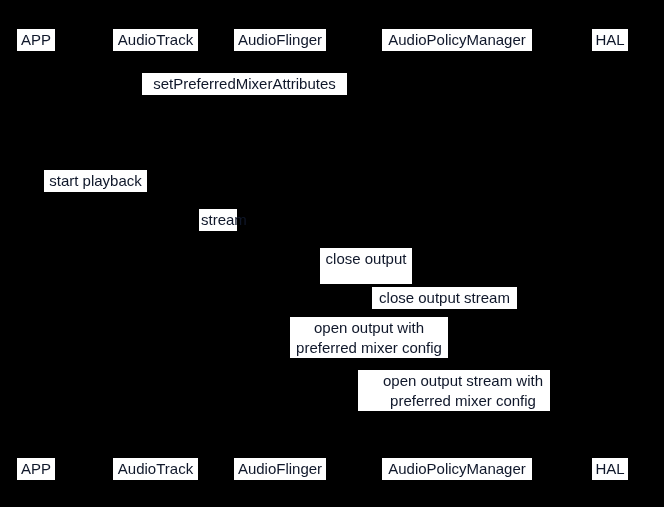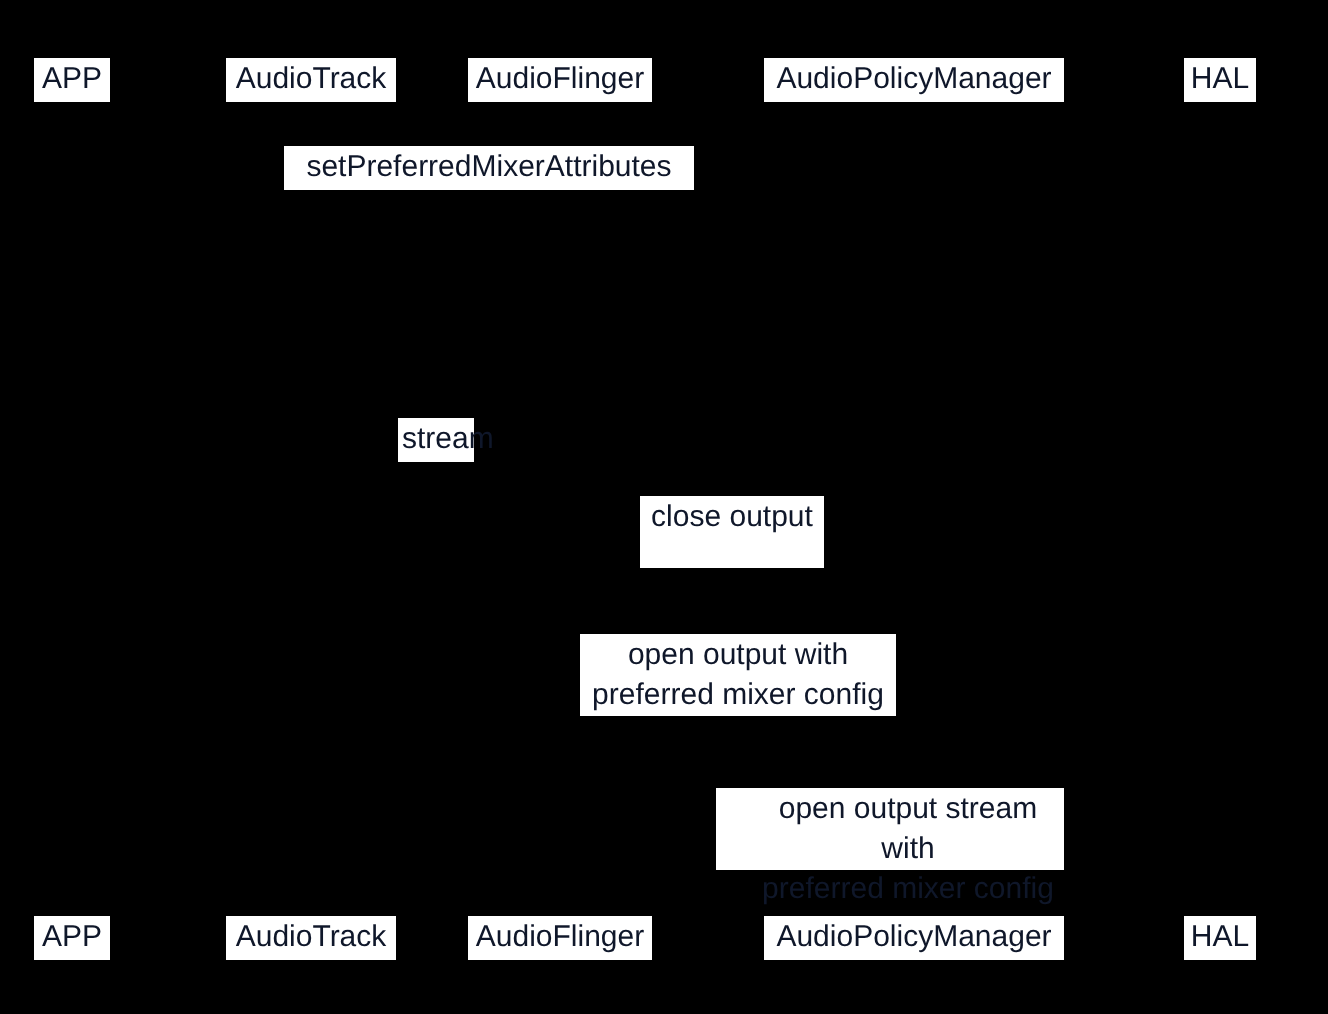--- a/index.html
+++ b/index.html
@@ -119,30 +119,32 @@
 
   <div class="participant" style="left:17px;  top:29px; width:38px;">APP</div>
   <div class="participant" style="left:113px; top:29px; width:85px;">AudioTrack</div>
   <div class="participant" style="left:234px; top:29px; width:92px;">AudioFlinger</div>
   <div class="participant" style="left:382px; top:29px; width:150px;">AudioPolicyManager</div>
   <div class="participant" style="left:592px; top:29px; width:36px;">HAL</div>
 
   <div class="msg-label align-center" style="left:142px; top:73px; width:205px; height:22px; line-height:22px;">setPreferredMixerAttributes</div>
 
 
+  <div class="msg-label align-center" style="left:44px; top:170px; width:103px; height:22px; line-height:22px;">start playback</div>
 
   <div class="msg-label align-center" style="left:199px; top:209px; width:38px; height:22px; line-height:22px;">stream</div>
 
   <div class="msg-label align-center" style="left:320px; top:248px; width:92px; height:36px; line-height:22px;">close output</div>
 
+  <div class="msg-label align-center" style="left:372px; top:287px; width:145px; height:22px; line-height:22px;">close output stream</div>
 
   <div class="msg-label align-center" style="left:290px; top:317px; width:158px; height:41px; padding-top:1px;">open output with
 preferred mixer config</div>
 
-  <div class="msg-label align-center" style="left:358px; top:394px; width:174px; height:41px; padding-top:1px;padding-left:20px;">open output stream with
+  <div class="msg-label align-center" style="left:358px; top:370px; width:192px; height:41px; padding-top:1px;padding-left:20px;">open output stream with
 preferred mixer config</div>
 
   <div class="participant" style="left:17px;  top:458px; width:38px;">APP</div>
   <div class="participant" style="left:113px; top:458px; width:85px;">AudioTrack</div>
   <div class="participant" style="left:234px; top:458px; width:92px;">AudioFlinger</div>
   <div class="participant" style="left:382px; top:458px; width:150px;">AudioPolicyManager</div>
   <div class="participant" style="left:592px; top:458px; width:36px;">HAL</div>
 
 </div>
 

